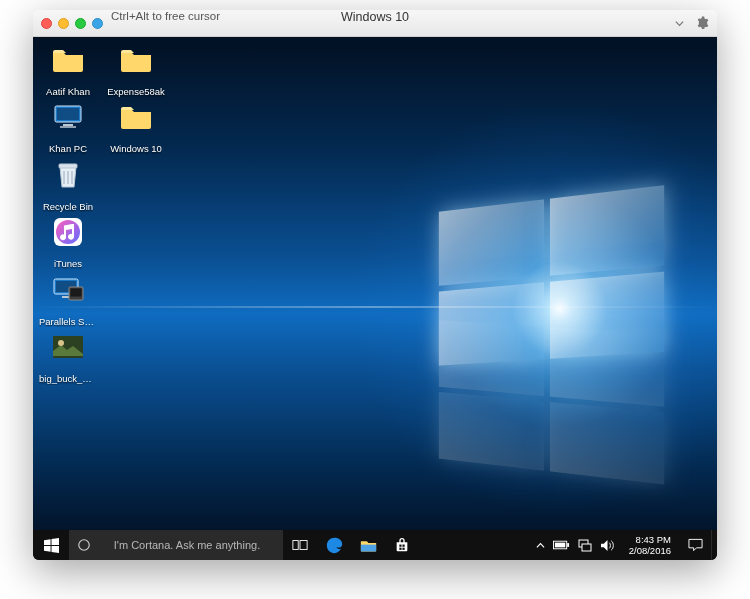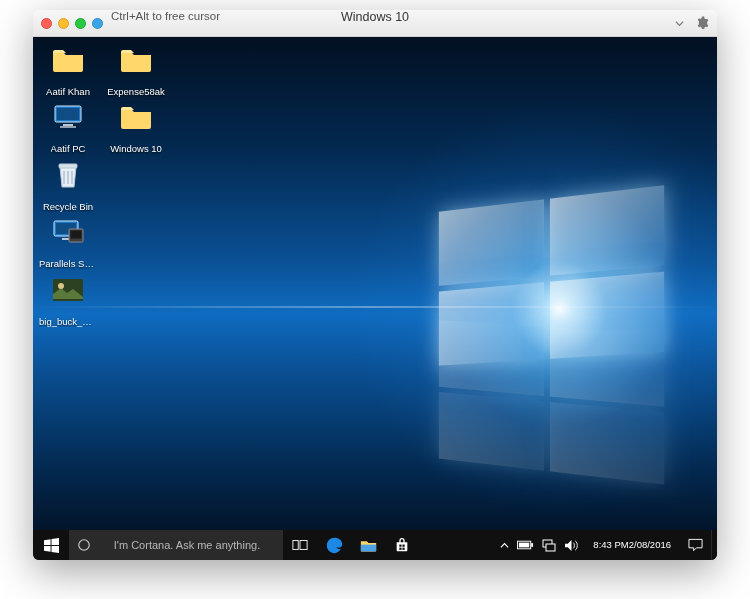--- a/index.html
+++ b/index.html
@@ -66,21 +66,21 @@
   .taskbar{position:absolute;left:0;right:0;bottom:0;height:30px;background:#101010;display:flex;align-items:stretch;color:#fff;}
   .start{width:36px;display:flex;align-items:center;justify-content:center;}
   .cortana{flex:0 0 214px;display:flex;align-items:center;background:#2a2a2a;height:100%;padding:0 8px;gap:8px;}
   .cortana-input-wrap{display:flex;align-items:center;gap:8px;flex:1;color:#b8b8b8;}
   .cortana input{background:transparent;border:none;outline:none;color:#b8b8b8;font-size:11px;width:100%;text-align:center;}
   .cortana input::placeholder{color:#b8b8b8;}
   .tb-icons{display:flex;align-items:center;}
   .tb-item{width:34px;height:100%;display:flex;align-items:center;justify-content:center;}
   .tray{margin-left:auto;display:flex;align-items:center;height:100%;}
   .tray-icons{display:flex;align-items:center;gap:8px;padding:0 6px;}
-  .clock{padding:0 8px;font-size:9.5px;line-height:1.2;text-align:right;display:flex;justify-content:center;color:#fff;}
+  .clock{padding:0 8px;font-size:9.5px;line-height:1.2;text-align:right;display:flex;flex-direction:column;justify-content:center;color:#fff;}
   .notif{width:32px;height:100%;display:flex;align-items:center;justify-content:center;}
   .peek{width:6px;height:100%;border-left:1px solid #2b2b2b;}
 
   svg{display:block;}
 </style>
 </head>
 <body>
 
 <div class="mac-window">
   <div class="mac-titlebar">
@@ -147,21 +147,21 @@
       <div class="icon-row">
         <div class="dicon">
           <div class="glyph">
             <svg width="34" height="30" viewBox="0 0 34 30">
                 <rect x="4" y="4" width="26" height="16" rx="1.5" fill="#1b78c7" stroke="#cfe8ff"></rect>
                 <rect x="6" y="6" width="22" height="12" fill="#104d85"></rect>
                 <rect x="12" y="22" width="10" height="2" fill="#b9c7d4"></rect>
                 <rect x="9" y="24" width="16" height="2" fill="#8ea0b0"></rect>
               </svg>
           </div>
-          <div class="label">Aatif PC</div>
+          <div class="label">Khan PC</div>
         </div>
         <div class="dicon">
           <div class="glyph">
             <svg width="34" height="28" viewBox="0 0 34 28">
                 <path fill="#ffd76a" d="M2 6h10l3 3h17v15a2 2 0 01-2 2H4a2 2 0 01-2-2z"></path>
                 <path fill="#ffe79a" d="M2 6a2 2 0 012-2h8l3 3H2z"></path>
               </svg>
           </div>
           <div class="label">Windows 10</div>
         </div>
@@ -173,20 +173,38 @@
             <svg width="30" height="32" viewBox="0 0 30 32">
                 <path fill="#e6eef6" stroke="#b7c6d4" d="M7 8h16l-2 20H9z"></path>
                 <rect x="6" y="5" width="18" height="4" rx="1" fill="#d7e2ec" stroke="#b7c6d4"></rect>
                 <path stroke="#9ab" d="M11 12v13M15 12v13M19 12v13"></path>
               </svg>
           </div>
           <div class="label">Recycle Bin</div>
         </div>
       </div>
 
+      <div class="icon-row">
+        <div class="dicon">
+          <div class="glyph">
+            <svg width="32" height="32" viewBox="0 0 32 32">
+                <rect x="2" y="2" width="28" height="28" rx="6" fill="#fff"></rect>
+                <circle cx="16" cy="16" r="12" fill="url(#g1)"></circle>
+                <defs>
+                  <linearGradient id="g1" x1="0" x2="1" y1="0" y2="1">
+                    <stop offset="0" stop-color="#ff5fbf"></stop>
+                    <stop offset="1" stop-color="#5f6bff"></stop>
+                  </linearGradient>
+                </defs>
+                <path fill="#fff" d="M20 8l-8 1.5v9a3 3 0 102 2.8V14l6-1v5a3 3 0 102 2.8V8z"></path>
+              </svg>
+          </div>
+          <div class="label">iTunes</div>
+        </div>
+      </div>
 
       <div class="icon-row">
         <div class="dicon">
           <div class="glyph">
             <svg width="34" height="30" viewBox="0 0 34 30">
                 <rect x="3" y="4" width="24" height="15" rx="1.5" fill="#1b78c7" stroke="#cfe8ff"></rect>
                 <rect x="5" y="6" width="20" height="11" fill="#104d85"></rect>
                 <rect x="11" y="21" width="8" height="2" fill="#b9c7d4"></rect>
                 <rect x="18" y="12" width="14" height="13" rx="1" fill="#3d3d3d" stroke="#888"></rect>
                 <rect x="19.5" y="13.5" width="11" height="8" fill="#1a1a1a"></rect>

